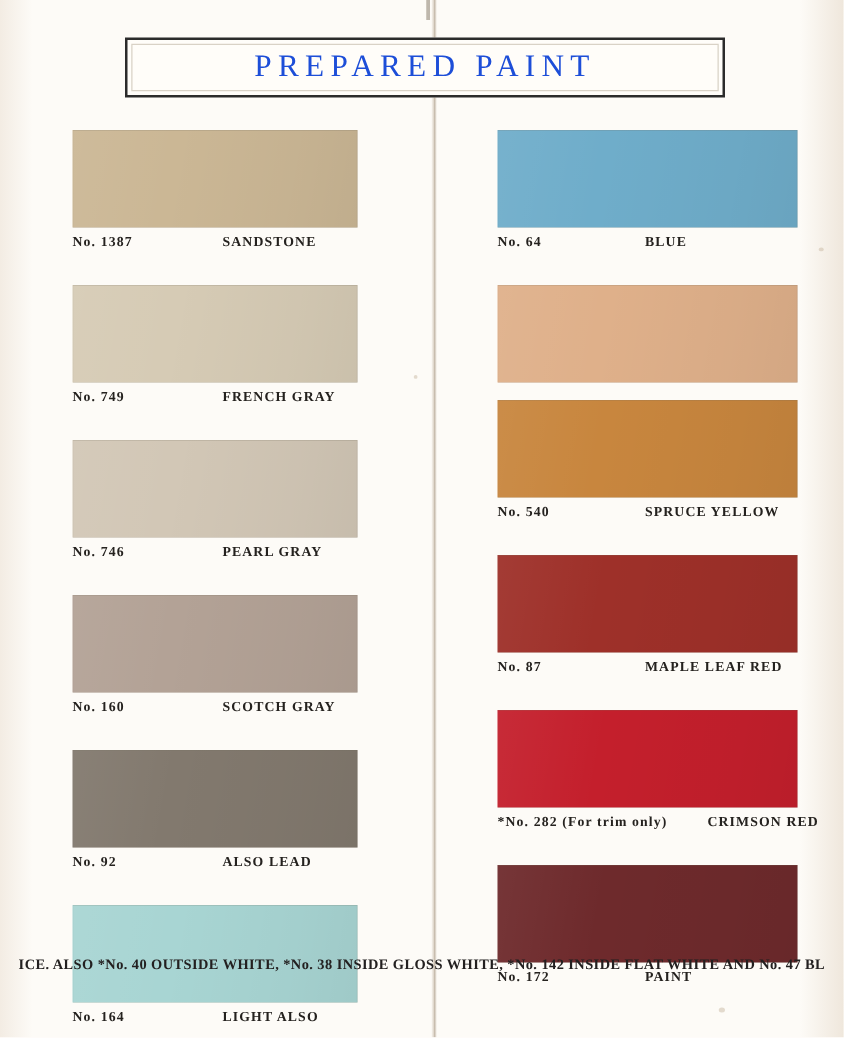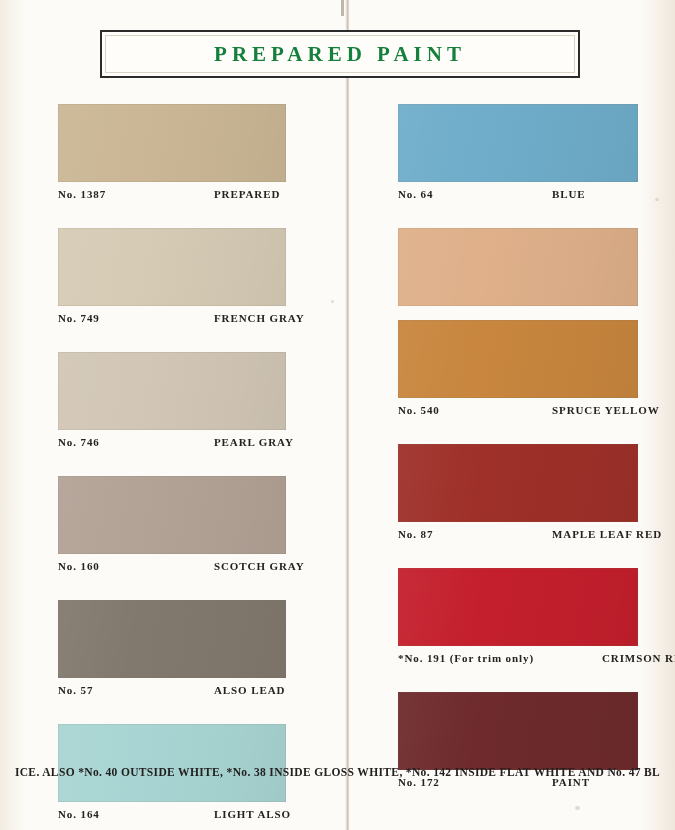--- a/index.html
+++ b/index.html
@@ -73,24 +73,24 @@
     border: 1px solid #d9d2c6;
     box-sizing: border-box;
   }
   #title-text {
     position: absolute;
     inset: 0;
     display: flex;
     align-items: center;
     justify-content: center;
     font-family: "Liberation Serif", "DejaVu Serif", serif;
-    font-size: 21px;
-    font-weight: bold;
+    font-size: 25px;
+    font-weight: normal;
     letter-spacing: 5px;
-    color: #15803d;
+    color: #1d4ed8;
     white-space: nowrap;
   }
 
   
   .column {
     position: absolute;
     top: 104px;
   }
   #column-left  { left: 58px;  width: 228px; }
   #column-right { left: 398px; width: 240px; }
@@ -122,21 +122,20 @@
     display: flex;
     align-items: baseline;
     height: 26px;
     padding-top: 6px;
     font-family: "Liberation Serif", "DejaVu Serif", serif;
     font-size: 11px;
     font-weight: bold;
     letter-spacing: 0.9px;
     color: #25221f;
     white-space: nowrap;
-    gap: 36px;
   }
   .caption-number {
     flex: 0 0 auto;
     width: 120px;
   }
   .caption-name {
     flex: 1 1 auto;
   }
   
   #column-right .caption-number { width: 118px; }
@@ -190,21 +189,21 @@
     <div id="title-inner"></div>
     <div id="title-text">PREPARED PAINT</div>
   </div>
 
   <div class="column" id="column-left">
 
     <div class="swatch-entry">
       <div class="swatch-chip" style="background:#cbb795"></div>
       <div class="swatch-caption">
         <span class="caption-number">No. 1387</span>
-        <span class="caption-name">PREPARED</span>
+        <span class="caption-name">SANDSTONE</span>
       </div>
     </div>
 
     <div class="swatch-entry">
       <div class="swatch-chip" style="background:#d6cbb5"></div>
       <div class="swatch-caption">
         <span class="caption-number">No. 749</span>
         <span class="caption-name">FRENCH GRAY</span>
       </div>
     </div>
@@ -221,21 +220,21 @@
       <div class="swatch-chip" style="background:#b3a296"></div>
       <div class="swatch-caption">
         <span class="caption-number">No. 160</span>
         <span class="caption-name">SCOTCH GRAY</span>
       </div>
     </div>
 
     <div class="swatch-entry">
       <div class="swatch-chip" style="background:#82796e"></div>
       <div class="swatch-caption">
-        <span class="caption-number">No. 57</span>
+        <span class="caption-number">No. 92</span>
         <span class="caption-name">ALSO LEAD</span>
       </div>
     </div>
 
     <div class="swatch-entry">
       <div class="swatch-chip" style="background:#a8d5d3"></div>
       <div class="swatch-caption">
         <span class="caption-number">No. 164</span>
         <span class="caption-name">LIGHT ALSO</span>
       </div>
@@ -269,21 +268,21 @@
       <div class="swatch-chip" style="background:#9e3029"></div>
       <div class="swatch-caption">
         <span class="caption-number">No. 87</span>
         <span class="caption-name caption-name-right">MAPLE LEAF RED</span>
       </div>
     </div>
 
     <div class="swatch-entry">
       <div class="swatch-chip" style="background:#c41f2c"></div>
       <div class="swatch-caption">
-        <span class="caption-number caption-number-wide">*No. 191 (For trim only)</span>
+        <span class="caption-number caption-number-wide">*No. 282 (For trim only)</span>
         <span class="caption-name caption-name-right">CRIMSON RED</span>
       </div>
     </div>
 
     <div class="swatch-entry">
       <div class="swatch-chip" style="background:#6e2a2c"></div>
       <div class="swatch-caption">
         <span class="caption-number">No. 172</span>
         <span class="caption-name caption-name-right">PAINT</span>
       </div>

